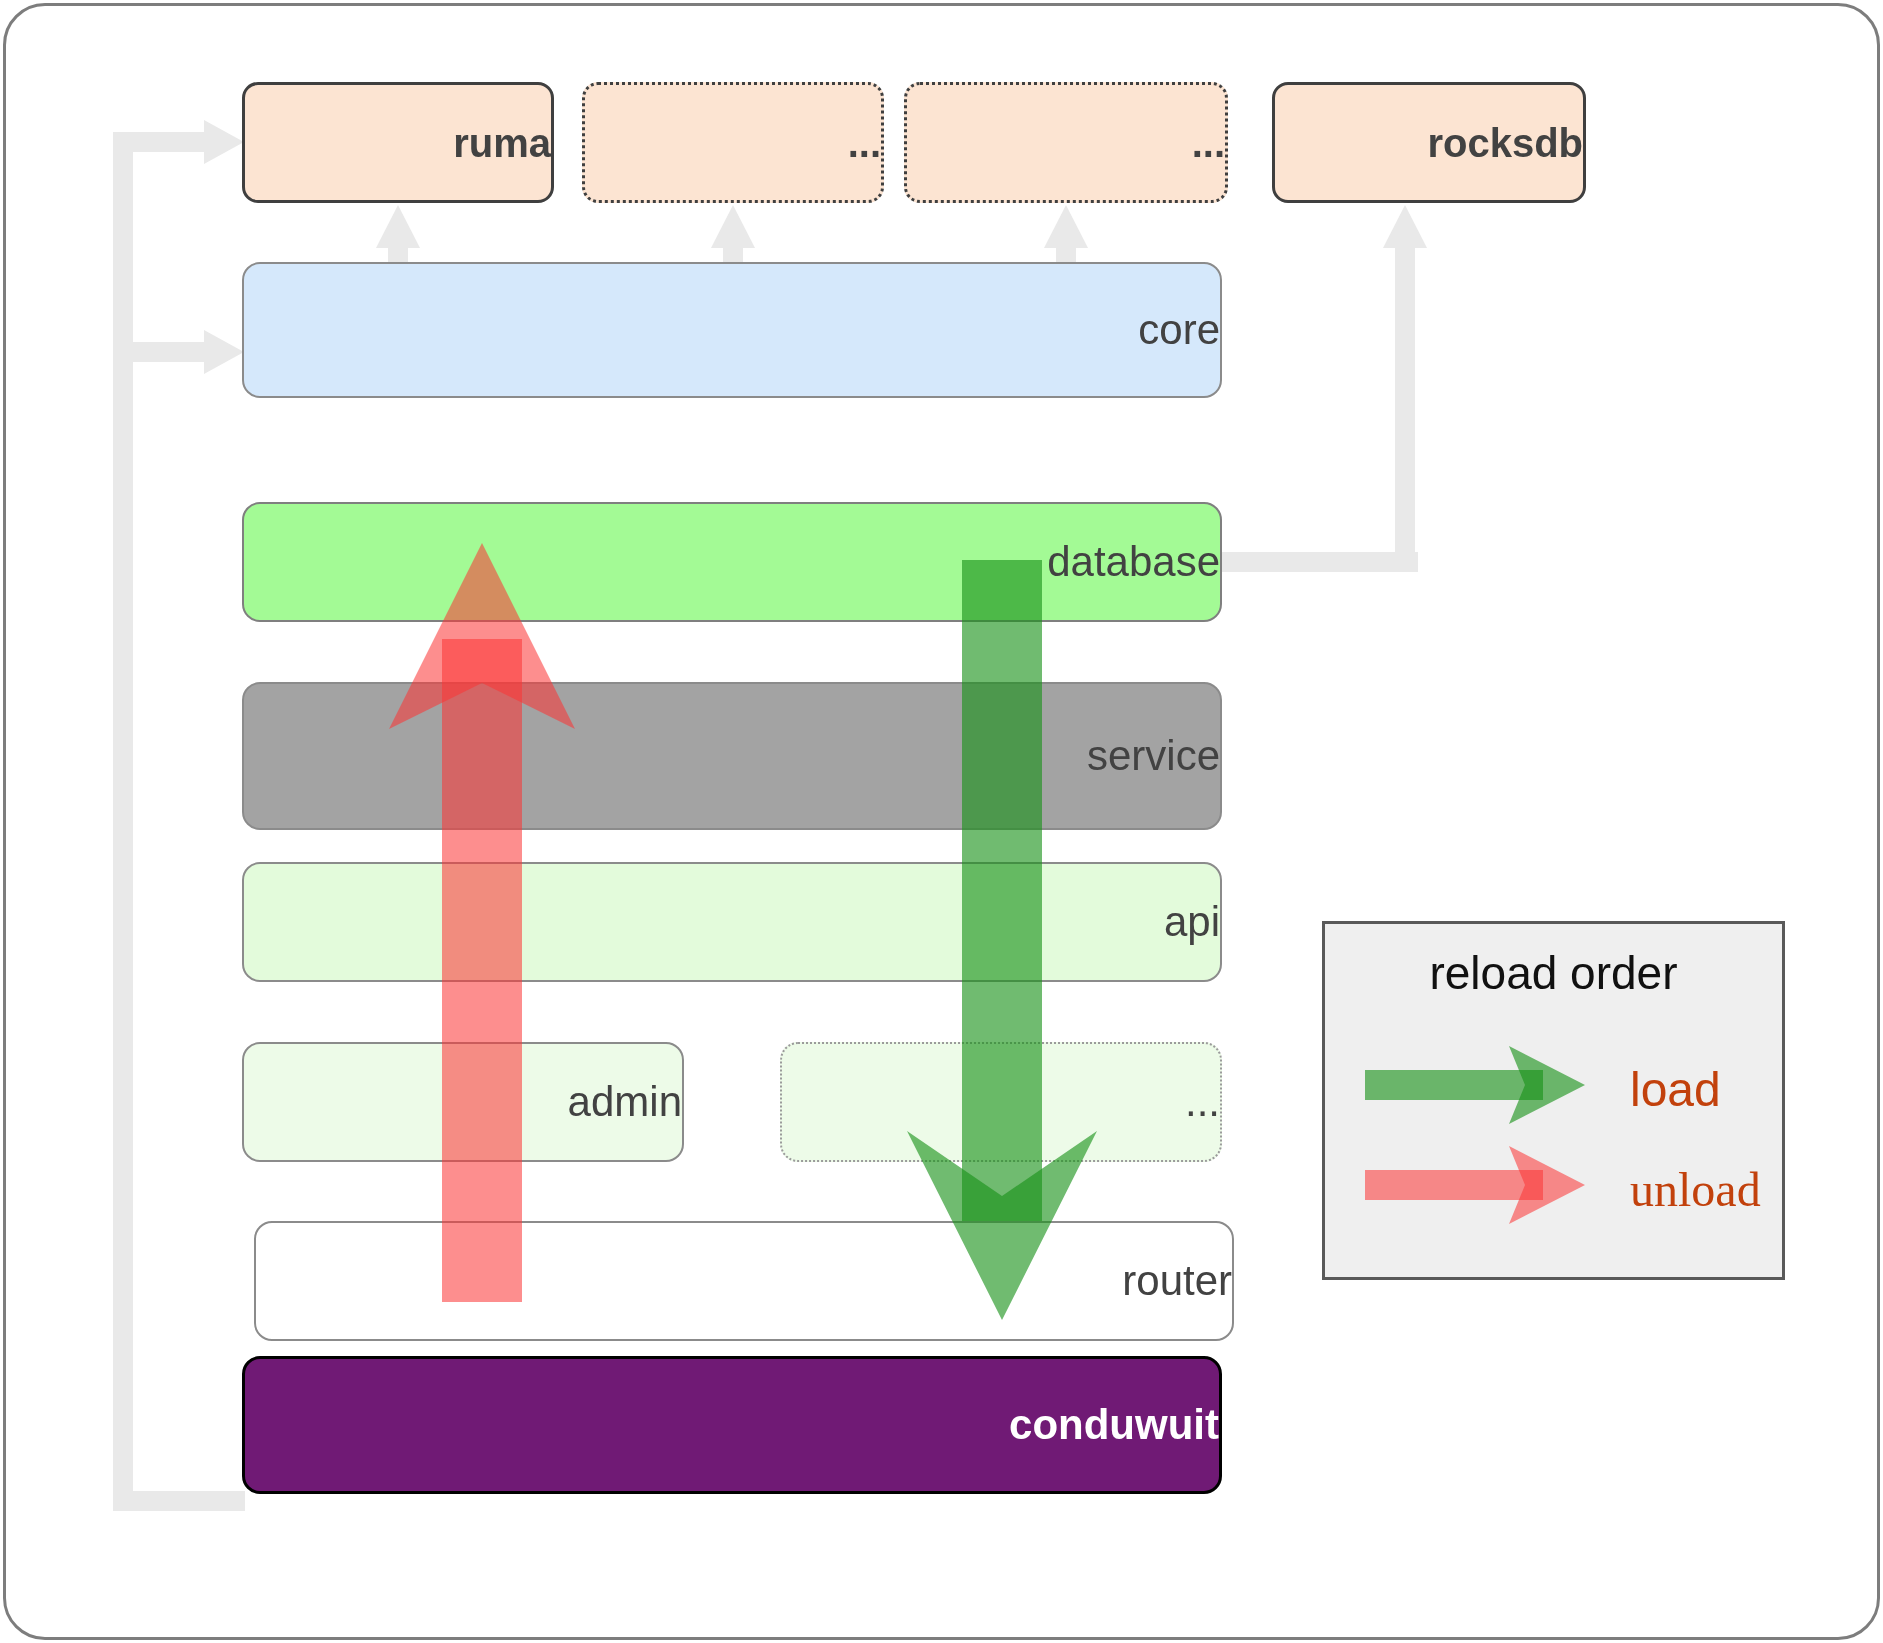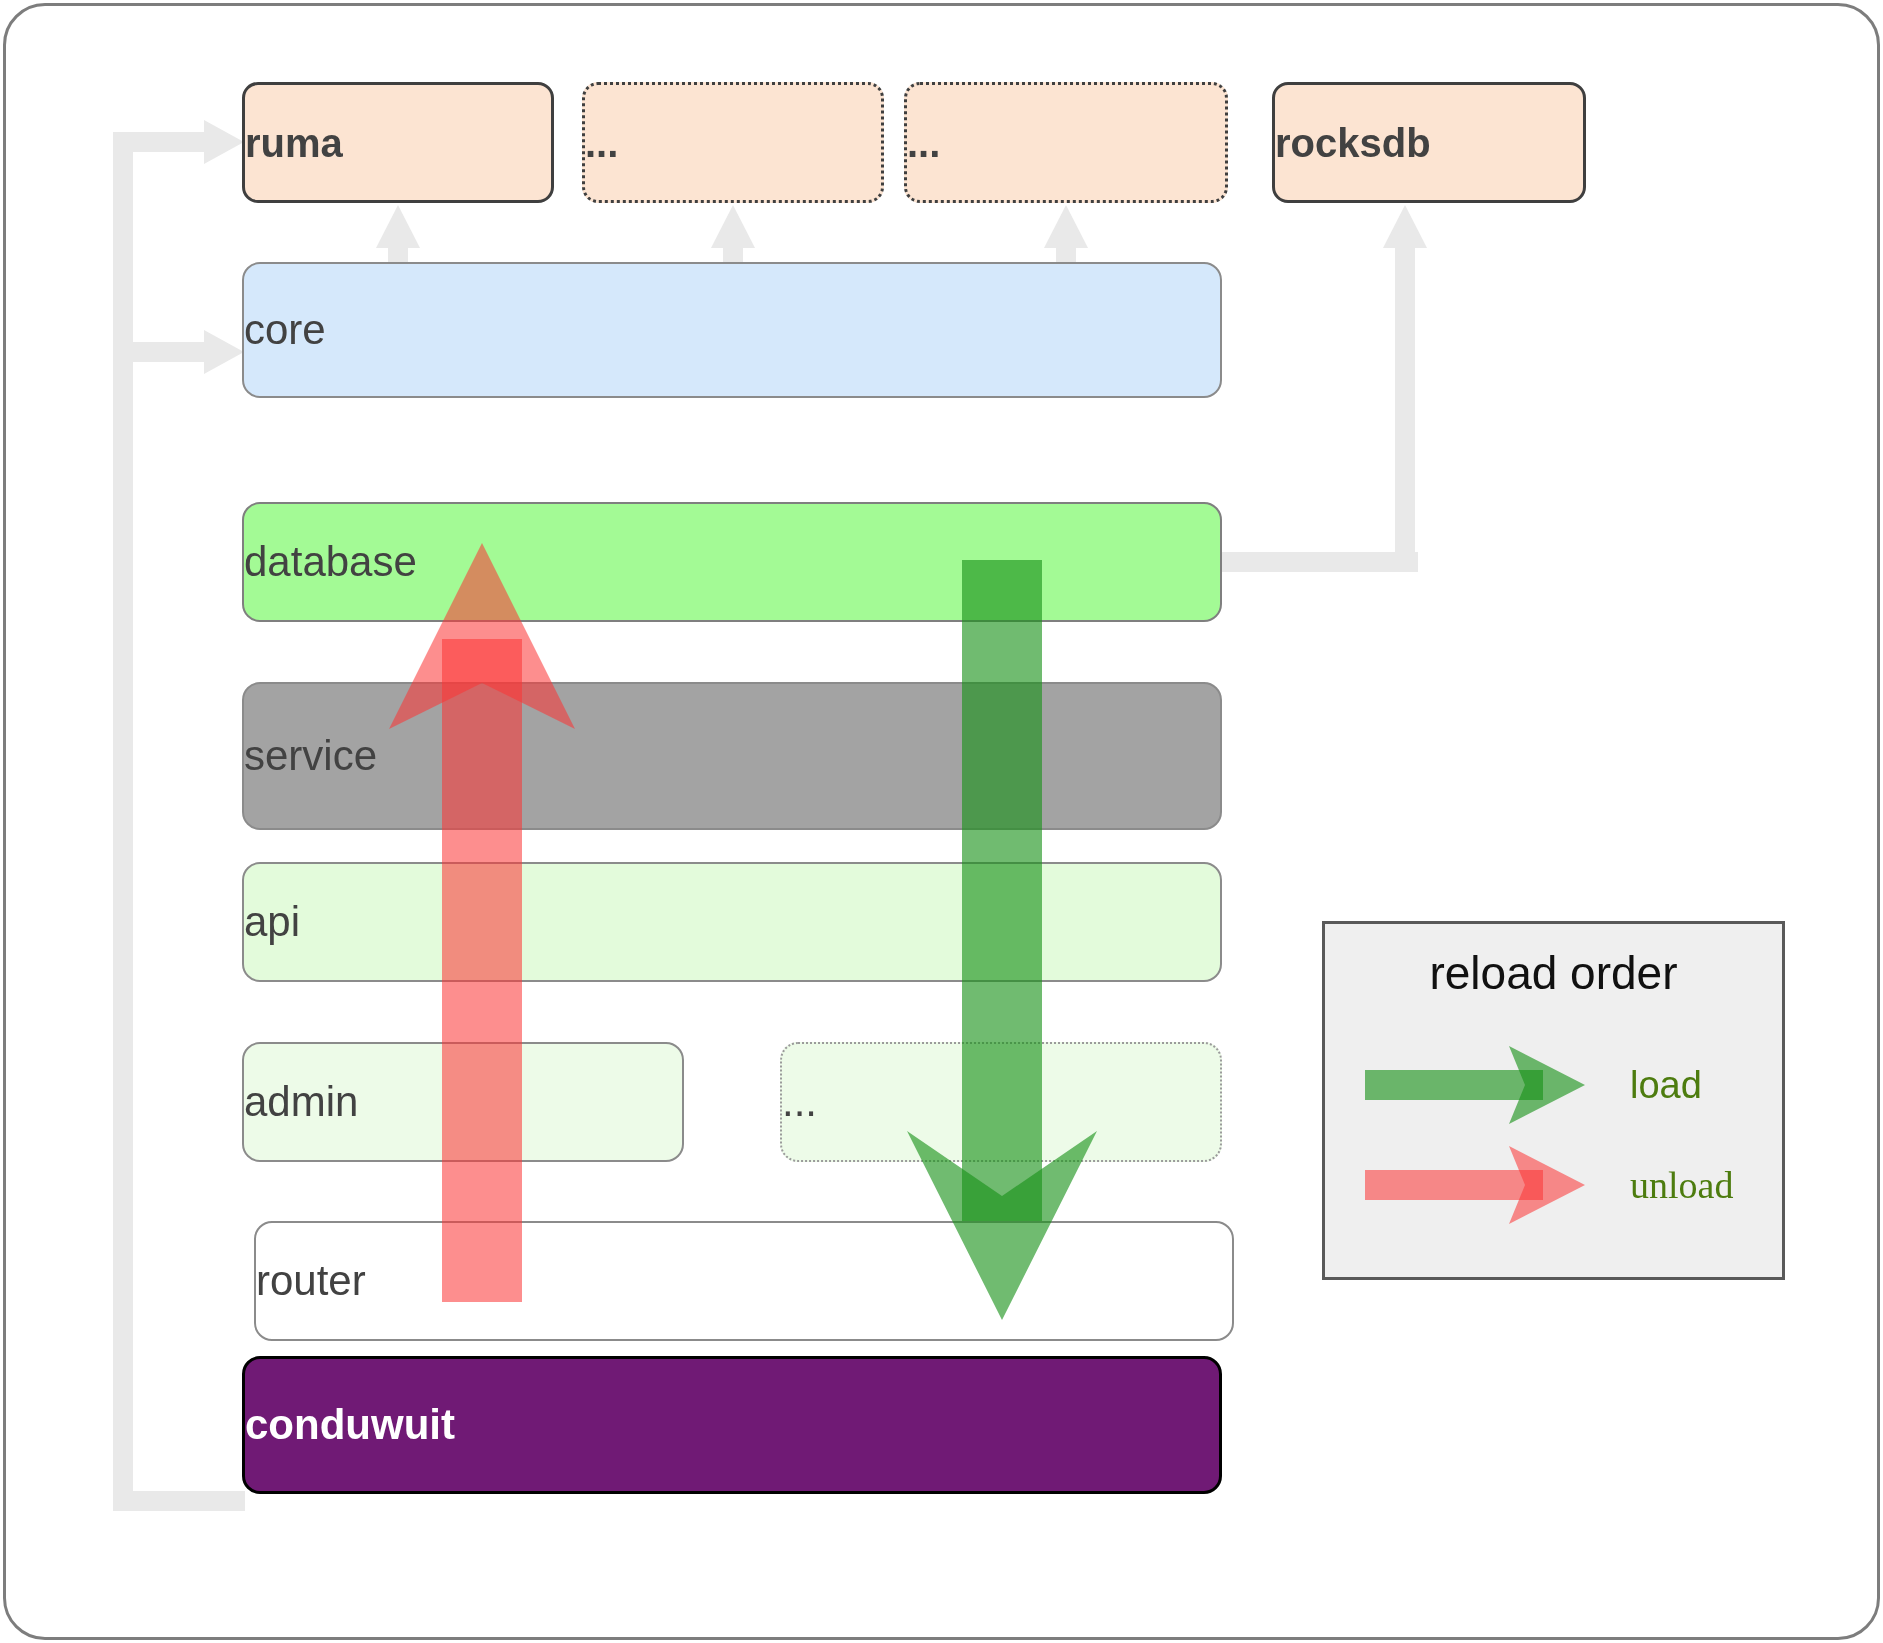--- a/index.html
+++ b/index.html
@@ -6,21 +6,21 @@
   #canvas{
     position:relative;width:1883px;height:1643px;background:#ffffff;
     font-family:"Liberation Sans", sans-serif;overflow:hidden;
   }
   .frame{
     position:absolute;left:3px;top:3px;width:1871px;height:1631px;
     border:3px solid #7d7d7d;border-radius:42px;background:transparent;
   }
   svg.layer{position:absolute;left:0;top:0;pointer-events:none;}
   #edges{z-index:1;}
-  .node{position:absolute;display:flex;align-items:center;justify-content:flex-start;
+  .node{position:absolute;display:flex;align-items:center;justify-content:flex-end;
         box-sizing:border-box;z-index:2;}
   .node .lbl{color:#424242;font-size:42px;line-height:1;}
   .top-row{border-radius:16px;background:#fce4d2;}
   .top-solid{border:3px solid #3f3f3f;}
   .top-dotted{border:3px dotted #3f3f3f;}
   .top-row .lbl{font-size:40px;font-weight:700;}
   .wide{left:242px;width:980px;border-radius:18px;border:2px solid #8b8b8b;}
   .n-ruma{left:242px;top:82px;width:312px;height:121px;}
   .n-dots1{left:582px;top:82px;width:302px;height:121px;}
   .n-dots2{left:904px;top:82px;width:324px;height:121px;}
@@ -42,21 +42,21 @@
   .green-arrow{fill:rgba(24,146,24,0.62);}
   .legend{
     position:absolute;left:1322px;top:921px;width:463px;height:359px;
     background:#efefef;border:3px solid #595959;box-sizing:border-box;z-index:4;
   }
   .legend-title{
     position:absolute;left:0;top:26px;width:100%;text-align:center;
     color:#111;font-size:46px;line-height:1;
   }
   .legend-item-label{
-    position:absolute;left:305px;color:#4d7c0f;font-size:38px;line-height:1;
+    position:absolute;left:305px;color:#c2410c;font-size:48px;line-height:1;
   }
   .legend-item-load{top:142px;}
   .legend-item-unload{top:242px;font-family:Liberation Serif, serif;}
 </style>
 </head>
 <body>
 
 <div id="canvas">
 
   <div class="frame"></div>

